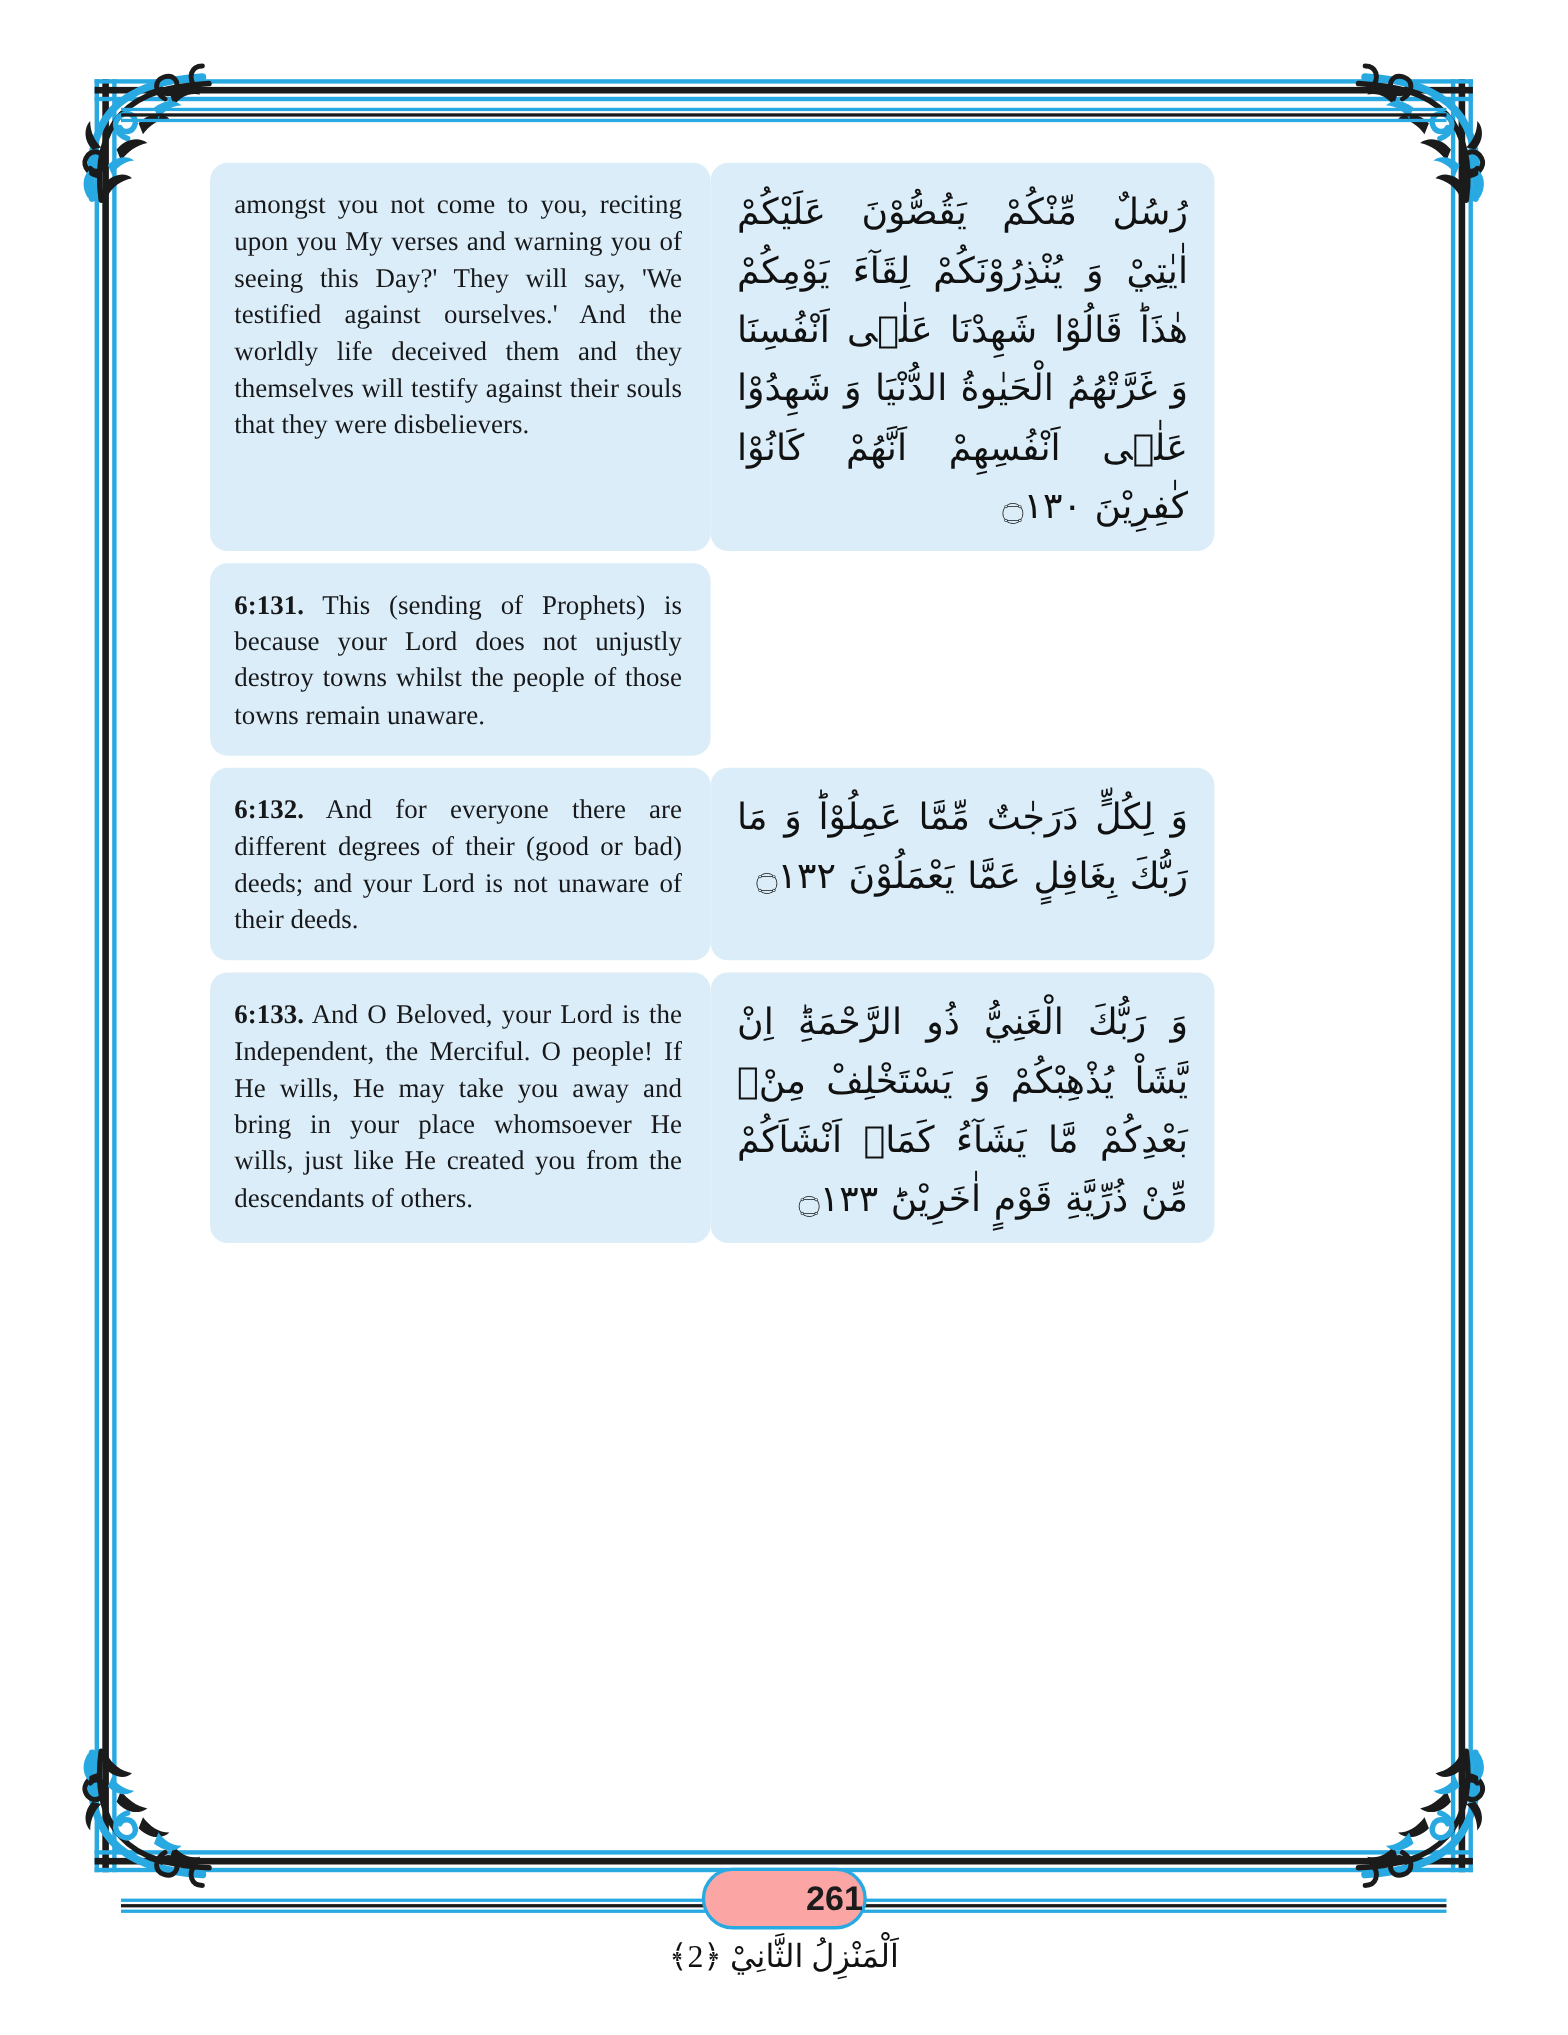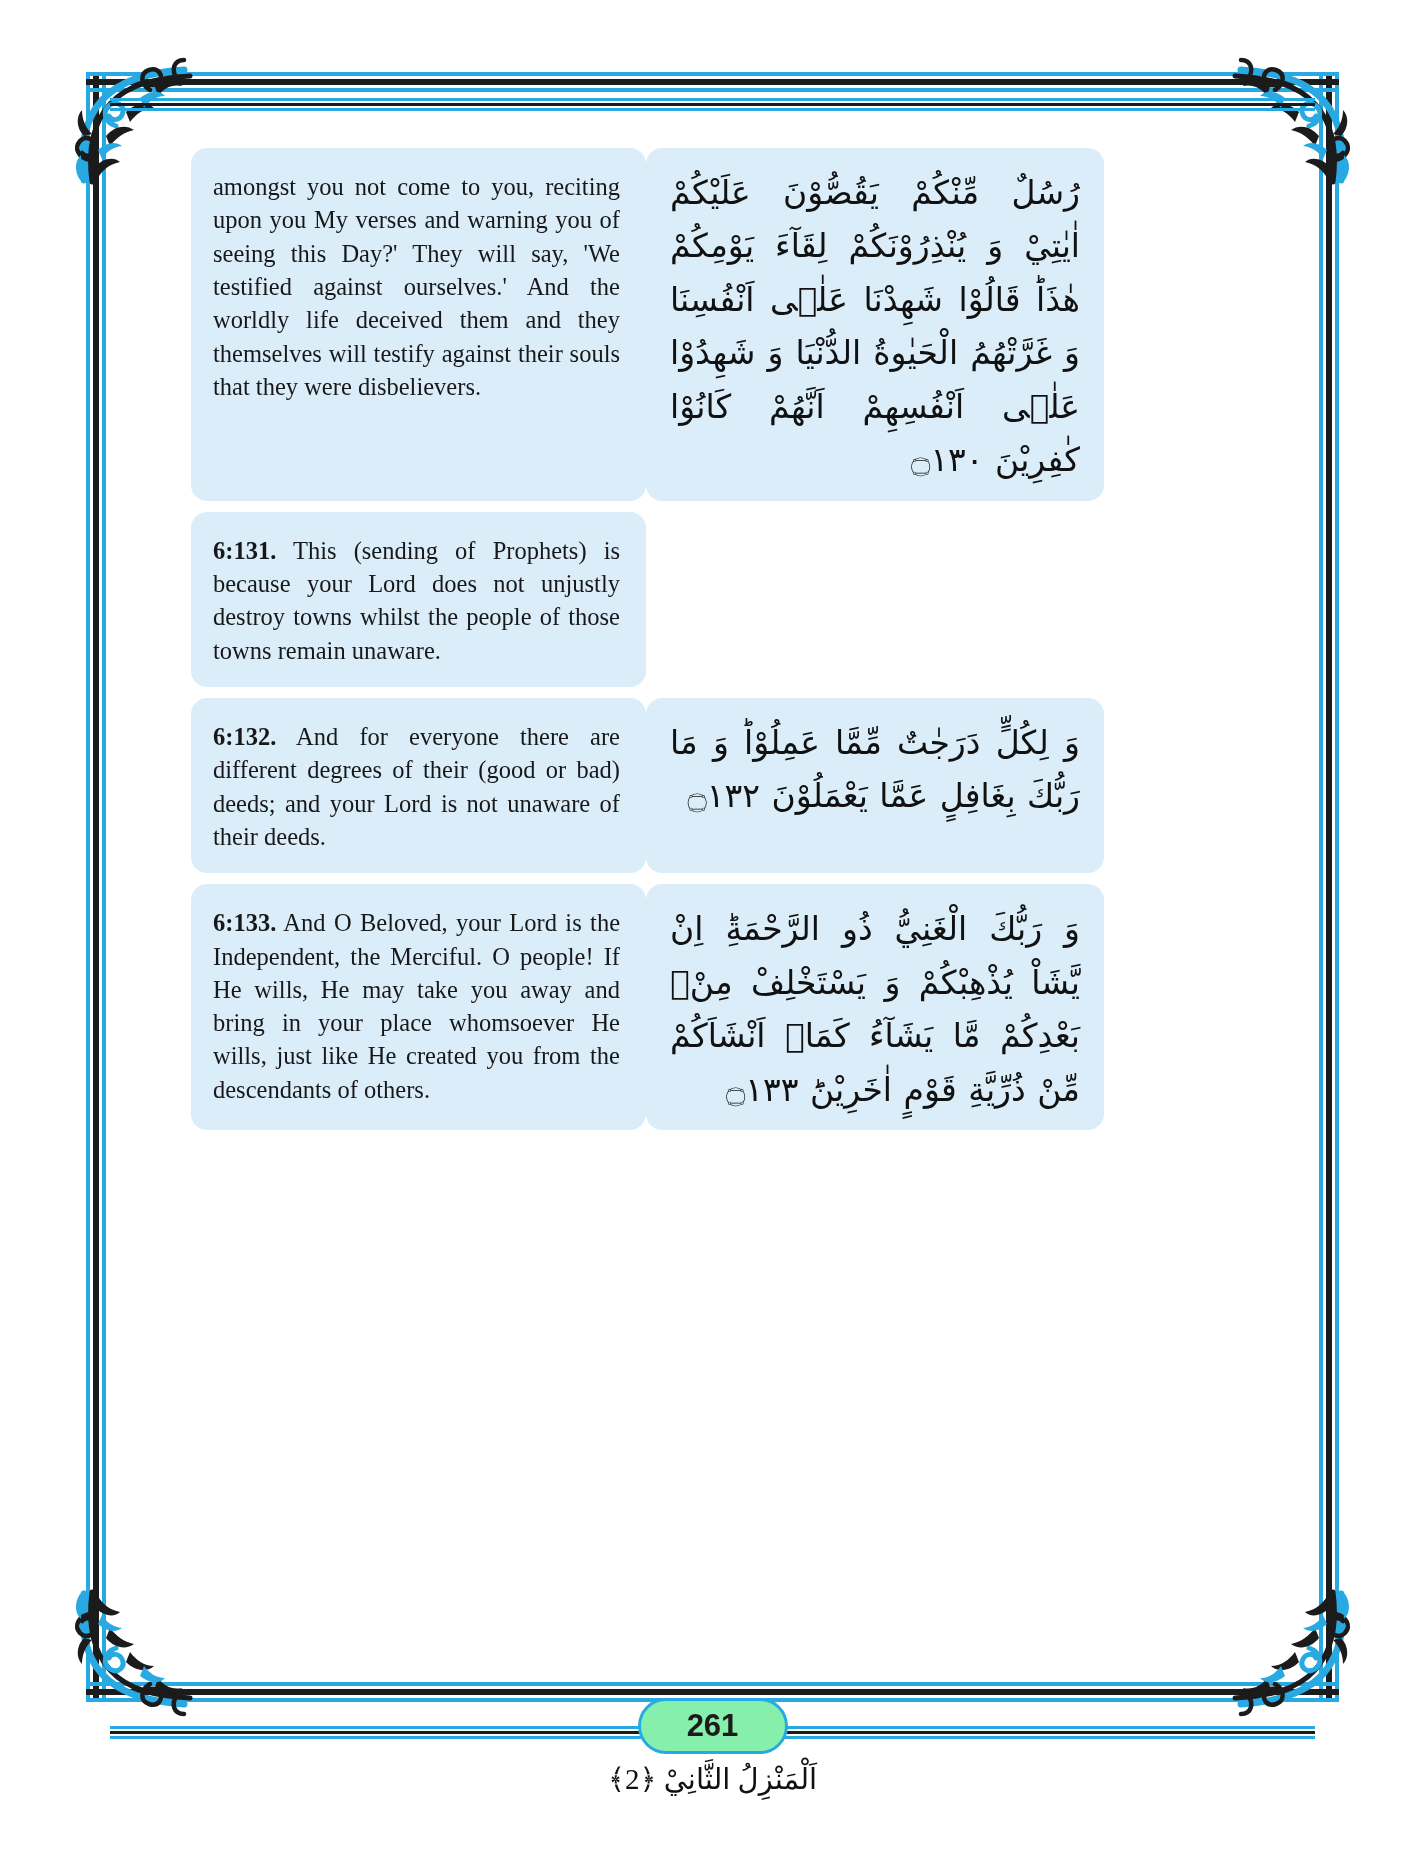--- a/index.html
+++ b/index.html
@@ -189,26 +189,26 @@
   }
   .footer-line.b2 { top: 31px; height: 3px; background: #1b1b1b; }
   .footer-line.b3 { top: 36px; height: 3px; background: #29a9e1; }
   .pill-page {
     position: absolute;
     left: 50%;
     transform: translateX(-50%);
     top: -2px;
     width: 150px;
     height: 56px;
-    background: #86efac;
+    background: #fca5a5;
     border: 3px solid #29a9e1;
     border-radius: 32px;
     display: flex;
     align-items: center;
-    justify-content: center;
+    justify-content: flex-end;
     box-sizing: border-box;
   }
   .pill-page span {
     font-family: "Liberation Sans", sans-serif;
     font-size: 31px;
     font-weight: bold;
     color: #1b1b1b;
   }
   .manzil {
     position: absolute;

